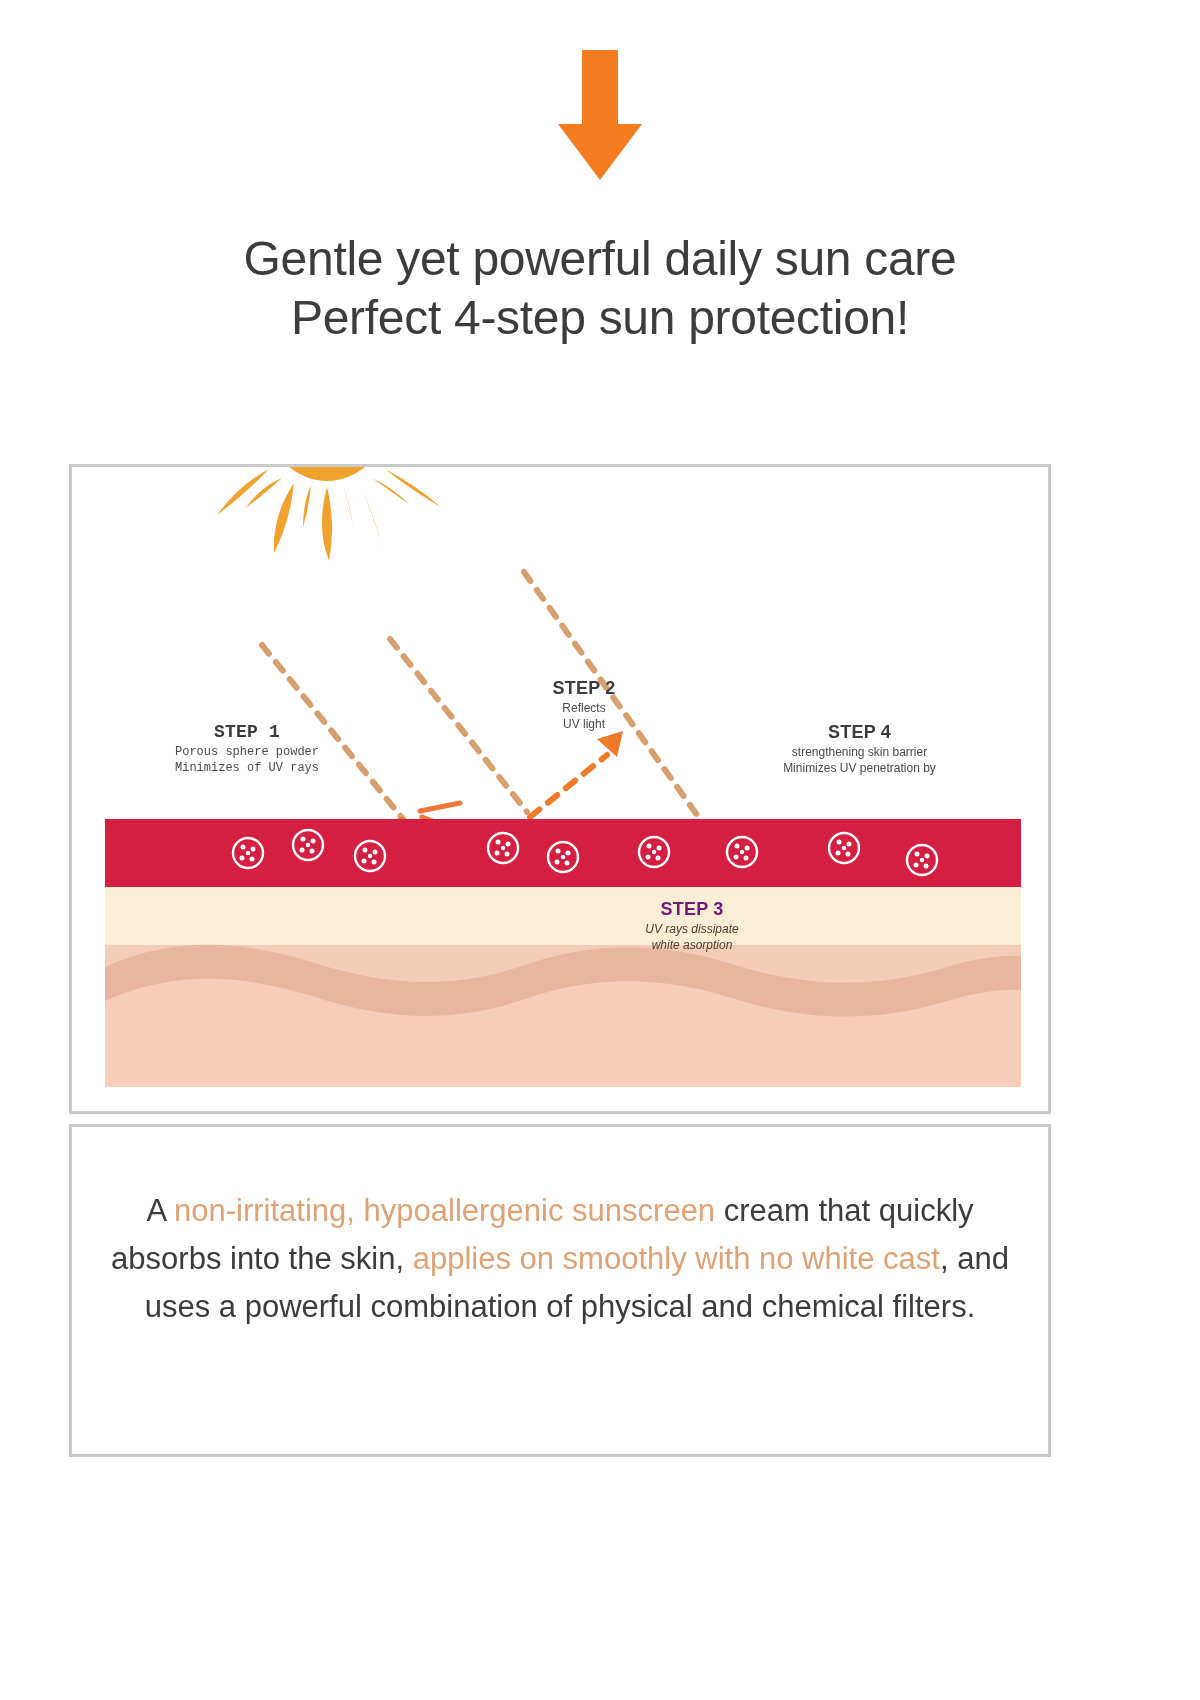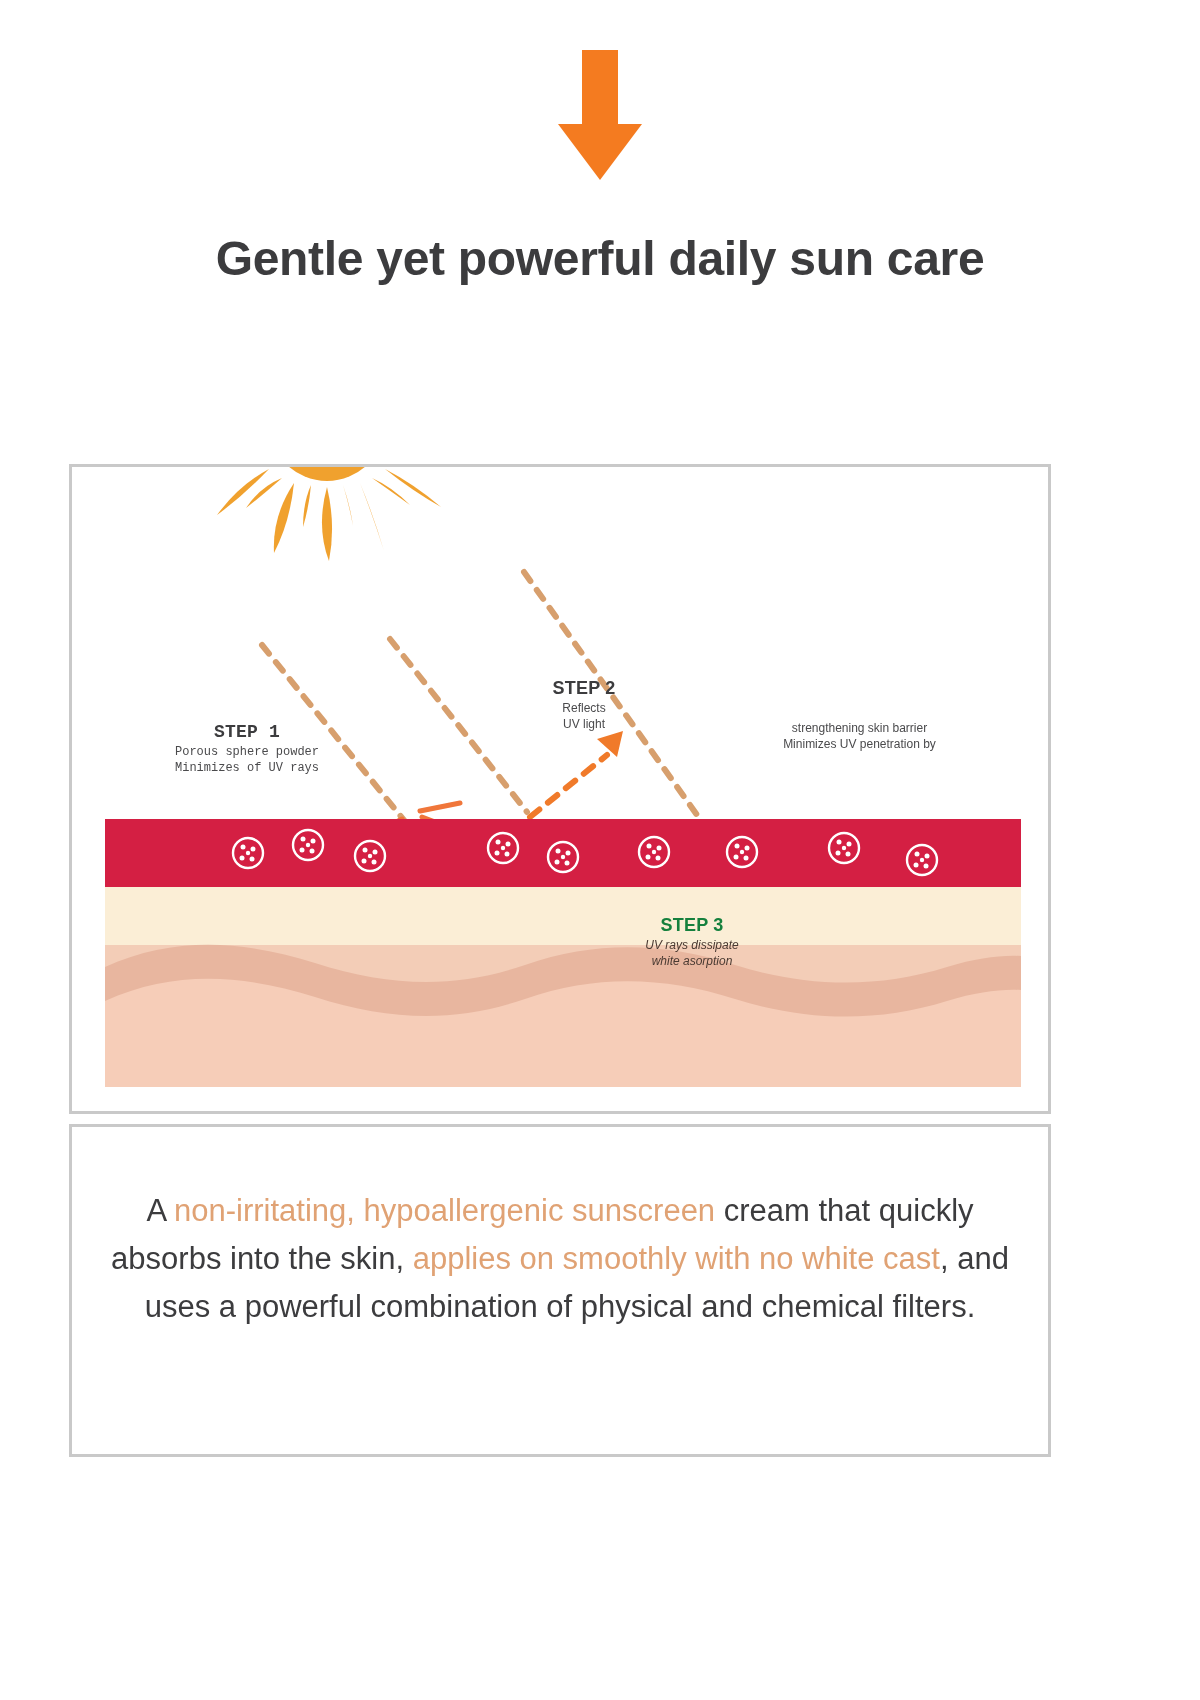--- a/index.html
+++ b/index.html
@@ -16,21 +16,21 @@
   
   #arrow-wrap { position:absolute; left:0; top:46px; width:1200px; height:140px; }
   #arrow-svg { display:block; margin:0 auto; }
 
   
   #headline {
     position:absolute; left:0; top:230px; width:1200px;
     text-align:center;
   }
   #headline .line {
-    font-size:48px; line-height:1.22; font-weight:700; color:#3c3c3e;
+    font-size:48px; line-height:1.22; font-weight:400; color:#3c3c3e;
     letter-spacing:-0.3px; white-space:nowrap;
   }
 
   
   #panel-diagram {
     position:absolute; left:69px; top:464px; width:982px; height:650px;
     border:3px solid #c9c9c9; background:#ffffff; overflow:hidden;
   }
   #diagram-inner { position:absolute; inset:0; }
 
@@ -47,21 +47,21 @@
     line-height:1.35; white-space:nowrap;
   }
   .step-label .ds {
     font-size:12px; font-weight:400; color:#4a4a4c; line-height:1.35;
     white-space:nowrap;
   }
   #step1-label { left:10px;  top:253px; width:330px;font-family:Liberation Mono, monospace; }
   #step2-label { left:422px; top:209px; width:180px; }
   #step4-label { left:600px; top:253px; width:375px; }
   #step3-label { left:455px; top:430px; width:330px; }
-  #step3-label .hd { color:#15803d;margin-top:16px; }
+  #step3-label .hd { color:#701a75; }
   #step3-label .ds { color:#4a3a32;font-style:italic; }
 
   
   #skin { position:absolute; left:33px; top:352px; width:916px; height:268px; }
   .layer { position:absolute; left:0; width:916px; }
   #layer-sunscreen { top:0;   height:68px;  background:#d41f43; }
   #layer-epidermis { top:68;  }
   #layer-epidermis { top:68px; height:58px; background:#fbeed6; }
   #layer-dermis    { top:126px; height:142px; background:#f3cdb7; }
   #wave-svg { position:absolute; left:0; top:118px; }
@@ -86,20 +86,21 @@
 <body>
 
 <div id="arrow-wrap">
   <svg id="arrow-svg" width="120" height="140" viewBox="0 0 120 140">
     <path d="M42 4 h36 v74 h24 L60 134 L18 78 h24 Z" fill="#f47b20"></path>
   </svg>
 </div>
 
 <div id="headline">
   <div class="line">Gentle yet powerful daily sun care</div>
+  <div class="line">Perfect 4-step sun protection!</div>
 </div>
 
 <div id="panel-diagram">
   <div id="diagram-inner">
 
     <svg id="sun-svg" width="300" height="190" viewBox="0 0 300 190">
       <g fill="#f0a12e">
         <circle cx="150" cy="40" r="58"></circle>
 
         <path d="M150 104 q9 38 2 74 q-13 -34 -2 -74 Z"></path>
@@ -260,20 +261,21 @@
       <div class="ds">Minimizes of UV rays</div>
     </div>
 
     <div class="step-label" id="step2-label">
       <div class="hd">STEP 2</div>
       <div class="ds">Reflects</div>
       <div class="ds">UV light</div>
     </div>
 
     <div class="step-label" id="step4-label">
+      <div class="hd">STEP 4</div>
       <div class="ds">strengthening skin barrier</div>
       <div class="ds">Minimizes UV penetration by</div>
     </div>
 
     <div class="step-label" id="step3-label">
       <div class="hd">STEP 3</div>
       <div class="ds">UV rays dissipate</div>
       <div class="ds">white asorption</div>
     </div>
 

